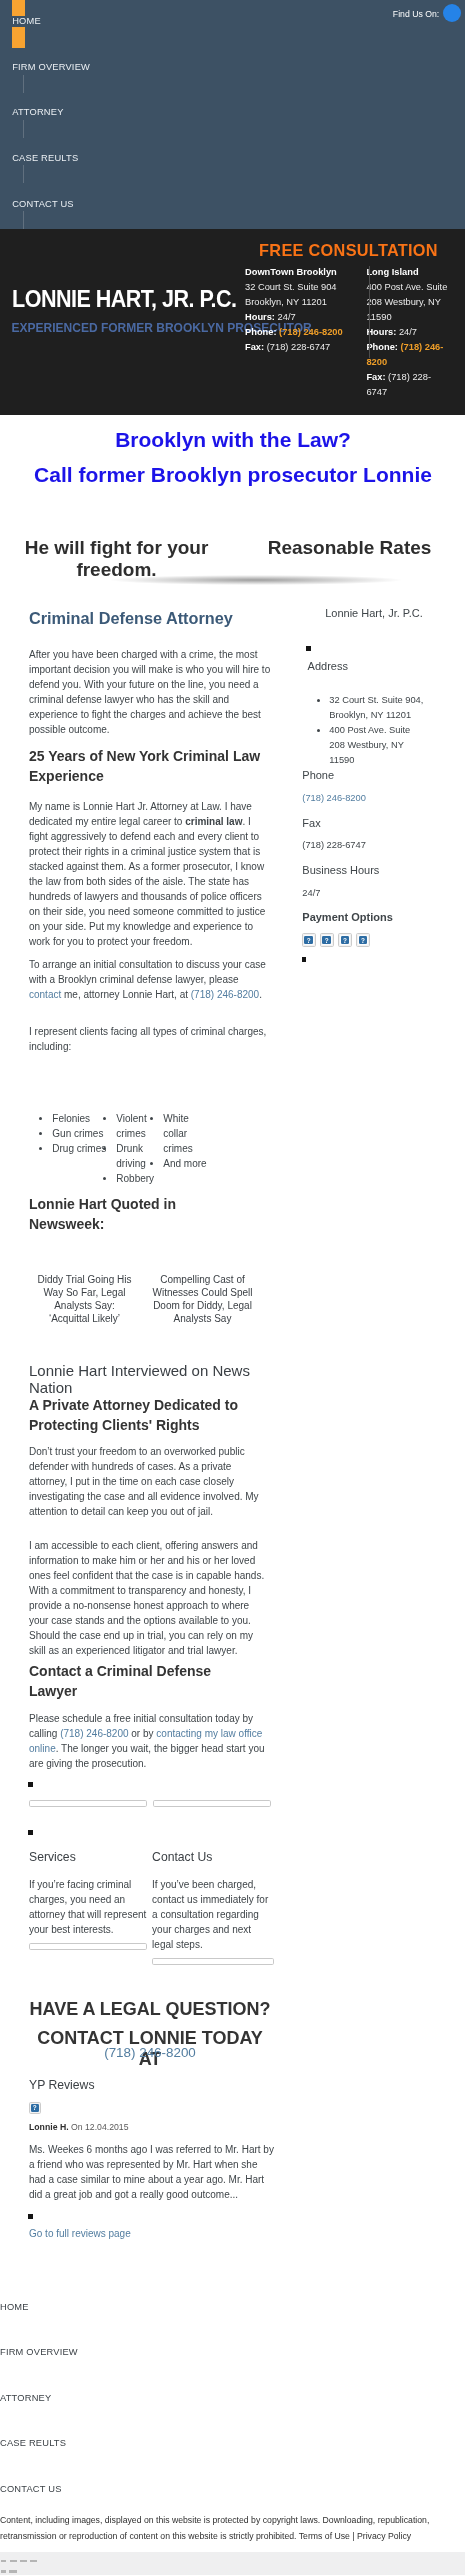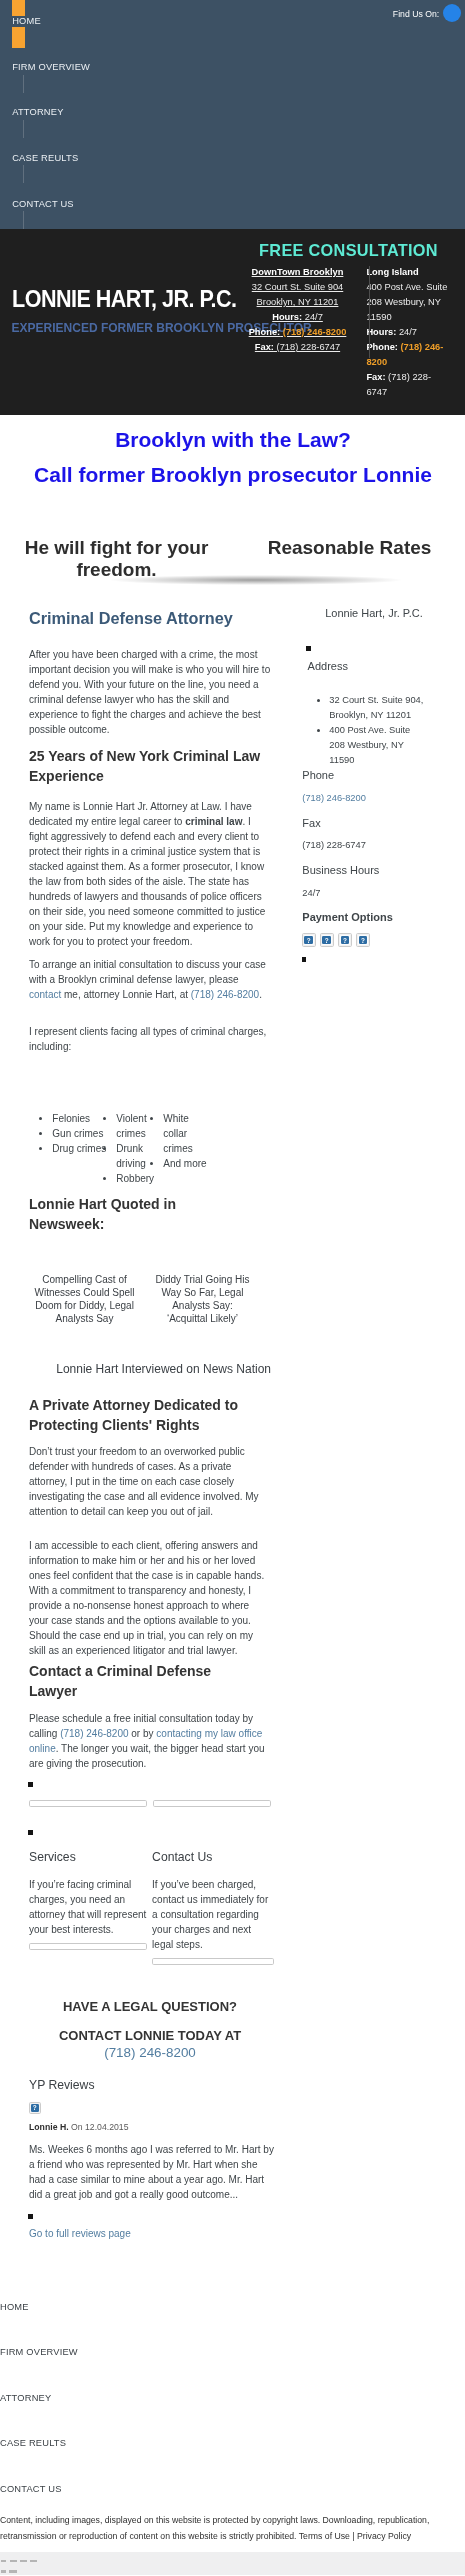--- a/index.html
+++ b/index.html
@@ -13,24 +13,24 @@
   .nav-sep { position:absolute; left:23px; width:0.6px; height:17.5px; background:#61707f; }
   .find-row { position:absolute; top:3.5px; right:4.7px; display:flex; align-items:flex-start; }
   .find-label { color:#fff; font-size:8.7px; margin-top:5.2px; margin-right:4.1px; }
   .social-circle { width:18px; height:18px; border-radius:50%; background:#2583e8; cursor:pointer; }
 
   
   #header { position:absolute; top:229px; left:0; width:466px; height:186px; background:#1f1f1f; }
   .logo { position:absolute; left:11.6px; top:56px; }
   .logo-title { color:#fff; font-size:24.5px; font-weight:bold; letter-spacing:-0.6px; transform:scaleX(.88); transform-origin:left; white-space:nowrap; }
   .logo-tagline { color:#4a69a2; font-size:12px; font-weight:bold; margin-top:8.2px; white-space:nowrap;text-align:right; }
-  .free-consult { position:absolute; left:245px; top:11.6px; width:207px; text-align:center; color:#5eead4; font-size:16.3px; font-weight:bold; letter-spacing:0.3px; }
+  .free-consult { position:absolute; left:245px; top:11.6px; width:207px; text-align:center; color:#f97316; font-size:16.3px; font-weight:bold; letter-spacing:0.3px; }
   .offices { position:absolute; left:245px; top:36px; width:219px; display:flex; font-size:9.3px; line-height:15px; color:#ececec; }
   .office-col b { color:#fff; }
-  .office-1 { width:115px; text-align:center; padding-right:10px;text-decoration:underline; }
+  .office-1 { width:115px; text-align:left; padding-right:10px; }
   .office-2 { width:89px; padding-left:6.4px; }
   .office-divider { position:absolute; left:124px; top:1.2px; width:0.6px; height:92px; background:#4d4d4d; }
   .phone-orange { color:#ef9e28; font-weight:bold; }
 
   
   #hero { position:absolute; top:415px; left:0; width:466px; height:196px; background:#fff; }
   .hero-line { text-align:center; font-size:21px; font-weight:bold; color:#1c13e8; line-height:35px; }
   .hero-headline { position:absolute; top:7px; left:0; width:466px; }
   .hero-subrow { position:absolute; top:122px; left:0; width:466px; display:flex; }
   .hero-sub { width:233px; text-align:center; font-size:19px; font-weight:bold; color:#2e2e2e; }
@@ -51,36 +51,36 @@
   .charges-row { display:flex; margin-left:14px;margin-top:28px; }
   .charges-row ul { list-style:disc; padding-left:9.3px; margin:0; }
   .charges-row li { font-size:10px; line-height:15px; color:#3f4549; }
   .chg-1 { width:64px; }
   .chg-2 { width:47px; margin-left:17.5px; }
   .chg-3 { width:61px; margin-left:36px; }
 
   .quotes-row { display:flex; width:242px; }
   .quote { width:111px; padding:0 4.7px; text-align:center; font-size:10px; line-height:13px; color:#3a3f44; }
   .quote + .quote { margin-left:7px; }
-  .interviewed { width:242px; text-align:right; font-size:12px; color:#3a3f44; }
+  .interviewed { width:242px; text-align:left; font-size:15px; color:#3a3f44; }
 
   .sq-bullet { width:4.7px; height:4.7px; background:#141414; }
   .bar { height:7px; background:#fff; border:0.6px solid #c9c9c9; border-radius:1.7px; }
   .bars-row { display:flex; width:242px; }
   .bars-row .bar { width:118px; }
   .bars-row .bar + .bar { margin-left:6.4px; }
 
   .twocol { display:flex; width:245px; }
   .svc-col { width:118px; margin-right:5.2px; }
   .cu-col  { width:122px; }
   .col-h { font-size:12.2px; font-weight:normal; color:#3b4045; }
   .col-p { font-size:10px; line-height:15px; color:#3f4549; margin-top:13px; }
   .col-bar { margin-top:5.8px; }
 
-  .cta-q, .cta-line { width:242px; text-align:center; font-size:13px; font-weight:bold; color:#343434; }
+  .cta-q, .cta-line { width:242px; text-align:center; font-size:18px; font-weight:bold; color:#343434; }
   .cta-phone { width:242px; text-align:center; font-size:13.4px; }
 
   .yp-title { font-size:12.2px; font-weight:normal; color:#3b4045; }
   .broken-img { display:inline-flex; align-items:center; justify-content:center;
                 background:#fff; border:0.6px solid #ccc; border-radius:1.7px; box-shadow:inset 0 0 0 1.2px #f2f2f2; }
   .broken-inner { background:#2e6da4; color:#fff; display:flex; align-items:center; justify-content:center;
                   border-radius:1.2px; font-size:6.4px; font-weight:bold; }
   .review-meta { font-size:8.7px; color:#5a5a5a; }
   .review-meta b { color:#2f2f2f; }
   .review-text { width:245px; font-size:10px; line-height:15px; color:#3f4549; }
@@ -184,22 +184,22 @@
         <li>Drunk driving</li>
         <li>Robbery</li>
       </ul>
       <ul class="chg-3">
         <li>White collar crimes</li>
         <li>And more</li>
       </ul>
     </div>
     <h2 class="h2" style="top:588px; width:169px;">Lonnie Hart Quoted in Newsweek:</h2>
     <div class="quotes-row" style="top:667px;">
+      <div class="quote">Diddy Trial Going His Way So Far, Legal Analysts Say: ‘Acquittal Likely’</div>
       <div class="quote">Compelling Cast of Witnesses Could Spell Doom for Diddy, Legal Analysts Say</div>
-      <div class="quote">Diddy Trial Going His Way So Far, Legal Analysts Say: ‘Acquittal Likely’</div>
     </div>
     <div class="interviewed" style="top:756px;">Lonnie Hart Interviewed on News Nation</div>
     <h2 class="h2" style="top:789px;">A Private Attorney Dedicated to Protecting Clients' Rights</h2>
     <p class="para" style="top:838px;">Don’t trust your freedom to an overworked public defender with hundreds of cases. As a private attorney, I put in the time on each case closely investigating the case and all evidence involved. My attention to detail can keep you out of jail.</p>
     <p class="para" style="top:932px;">I am accessible to each client, offering answers and information to make him or her and his or her loved ones feel confident that the case is in capable hands. With a commitment to transparency and honesty, I provide a no-nonsense honest approach to where your case stands and the options available to you. Should the case end up in trial, you can rely on my skill as an experienced litigator and trial lawyer.</p>
     <h2 class="h2" style="top:1055px;">Contact a Criminal Defense Lawyer</h2>
     <p class="para" style="top:1105px;"><span>Please schedule a free initial consultation today by calling </span><a class="lnk">(718) 246-8200</a><span> or by </span><a class="lnk">contacting my law office online</a><span>. The longer you wait, the bigger head start you are giving the prosecution.</span></p>
     <div class="sq-bullet" style="top:1176px; left:-0.6px;"></div>
     <div class="bars-row" style="top:1194px;">
       <div class="bar"></div>

